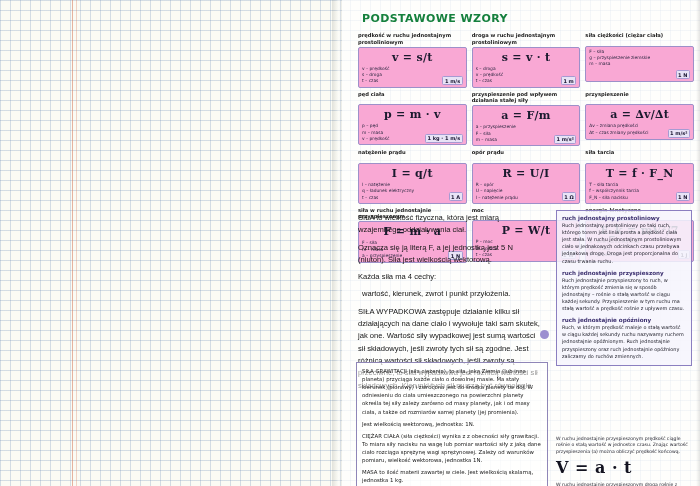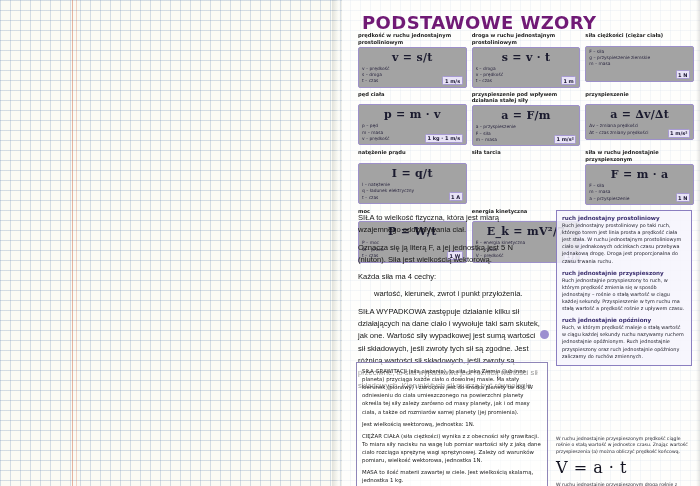--- a/index.html
+++ b/index.html
@@ -34,38 +34,38 @@
   }
 
   
   .sheet {
     position:absolute; left:342px; top:0; width:358px; height:486px;
     background:rgba(255,255,255,0.72);
   }
 
   .title {
     position:absolute; left:362px; top:12px;
-    font-size:18px; font-weight:bold; letter-spacing:0.4px;
-    color:#701a75;
+    font-size:11px; font-weight:bold; letter-spacing:0.4px;
+    color:#15803d;
   }
 
   
   .formula-grid {
     position:absolute; left:358px; top:32px; width:336px;
     display:grid;
     grid-template-columns:repeat(3, 1fr);
     gap:3px 5px;
   }
   .fcell { width:100%; }
   .fhead {
     font-size:5.2px; line-height:1.25; color:#222; font-weight:bold;
     margin-bottom:1.5px; min-height:12px;
   }
   .fbox {
-    background:#a3a3a3;
+    background:#f9a8d4;
     border:0.7px solid #9d90c9;
     border-radius:2px;
     padding:2px 3px 2px 3px;
     position:relative;
     min-height:36px;
   }
   .feq {
     text-align:center; font-size:11px; font-weight:bold; color:#1a1a2e;
     font-family:"DejaVu Serif", serif; letter-spacing:0.3px;
     padding:1px 0 2px;
@@ -106,21 +106,21 @@
   }
   .panel p { margin:0 0 5px 0; font-size:4.9px; line-height:1.45; color:#1d1d28; }
   .panel p:last-child { margin-bottom:0; }
 
   .panel-foot {
     position:absolute; left:556px; top:436px; width:136px;
     font-size:4.6px; line-height:1.4; color:#1d1d28;
   }
   .vbig {
     font-family:"DejaVu Serif", serif;
-    font-size:16px; font-weight:normal; color:#131320;
+    font-size:16px; font-weight:bold; color:#131320;
     letter-spacing:0.5px; margin:2px 0 2px;
   }
 
   .scroll-dot {
     position:absolute; left:540px; top:330px;
     width:9px; height:9px; border-radius:50%;
     background:#9c8fd0;
   }
 
   .page-edge {
@@ -218,21 +218,42 @@
         <div class="feq">I = q/t</div>
         <div class="flegend">
           <div>I – natężenie</div>
           <div>q – ładunek elektryczny</div>
           <div>t – czas</div>
         </div>
         <div class="funit">1 A</div>
       </div>
     </div>
     <div class="fcell">
+      <div class="fhead">opór prądu</div>
+      <div class="fbox">
+        <div class="feq">R = U/I</div>
+        <div class="flegend">
+          <div>R – opór</div>
+          <div>U – napięcie</div>
+          <div>I – natężenie prądu</div>
+        </div>
+        <div class="funit">1 Ω</div>
+      </div>
+    </div>
+    <div class="fcell">
       <div class="fhead">siła tarcia</div>
+      <div class="fbox">
+        <div class="feq">T = f · F_N</div>
+        <div class="flegend">
+          <div>T – siła tarcia</div>
+          <div>f – współczynnik tarcia</div>
+          <div>F_N – siła nacisku</div>
+        </div>
+        <div class="funit">1 N</div>
+      </div>
     </div>
     <div class="fcell">
       <div class="fhead">siła w ruchu jednostajnie przyspieszonym</div>
       <div class="fbox">
         <div class="feq">F = m · a</div>
         <div class="flegend">
           <div>F – siła</div>
           <div>m – masa</div>
           <div>a – przyspieszenie</div>
         </div>
@@ -262,21 +283,21 @@
         </div>
         <div class="funit">1 J</div>
       </div>
     </div>
   </div>
 
 <div class="prose-main">
     <p style="margin: 0px 0px 5px;">SIŁA to wielkość fizyczna, która jest miarą wzajemnego oddziaływania ciał.</p>
     <p style="margin: 0px 0px 5px;">Oznacza się ją literą F, a jej jednostką jest 5 N (niuton). Siła jest wielkością wektorową.</p>
     <p style="margin: 0px 0px 5px;">Każda siła ma 4 cechy:</p>
-    <p style="margin: 0px 16px 5px;">wartość, kierunek, zwrot i punkt przyłożenia.</p>
+    <p style="margin: 0px 4px 5px;">wartość, kierunek, zwrot i punkt przyłożenia.</p>
     <p style="margin: 0px 0px 5px;">SIŁA WYPADKOWA zastępuje działanie kilku sił działających na dane ciało i wywołuje taki sam skutek, jak one. Wartość siły wypadkowej jest sumą wartości sił składowych, jeśli zwroty tych sił są zgodne. Jest różnicą wartości sił składowych, jeśli zwroty są przeciwne, to siła wypadkowa jest różnicą wartości sił składowych. Kierunki tych sił muszą być równoległe.</p>
   </div>
 
 <div class="prose-box">
     <p>SIŁA GRAWITACJI (siła ciężenia), to siła, jaką Ziemia (lub inna planeta) przyciąga każde ciało o dowolnej masie. Ma stały kierunek (pionowy) i zwrócona jest do środka planety tw dół. W odniesieniu do ciała umieszczonego na powierzchni planety określa tej siły zależy zarówno od masy planety, jak i od masy ciała, a także od rozmiarów samej planety (jej promienia).</p>
     <p>Jest wielkością wektorową, jednostka: 1N.</p>
     <p>CIĘŻAR CIAŁA (siła ciężkości) wynika z z obecności siły grawitacji. To miara siły nacisku na wagę lub pomiar wartości siły z jaką dane ciało rozciąga sprężynę wagi sprężynowej. Zależy od warunków pomiaru, wielkość wektorowa, jednostka 1N.</p>
     <p>MASA to ilość materii zawartej w ciele. Jest wielkością skalarną, jednostka 1 kg.</p>
   </div>
 

